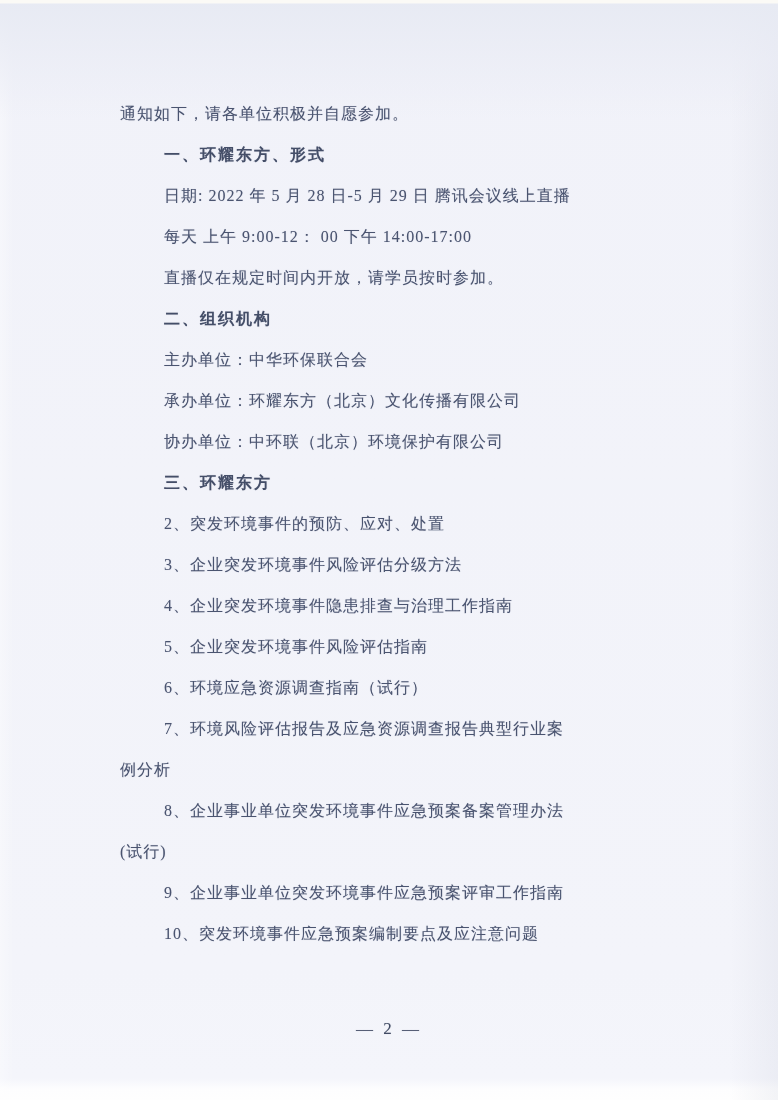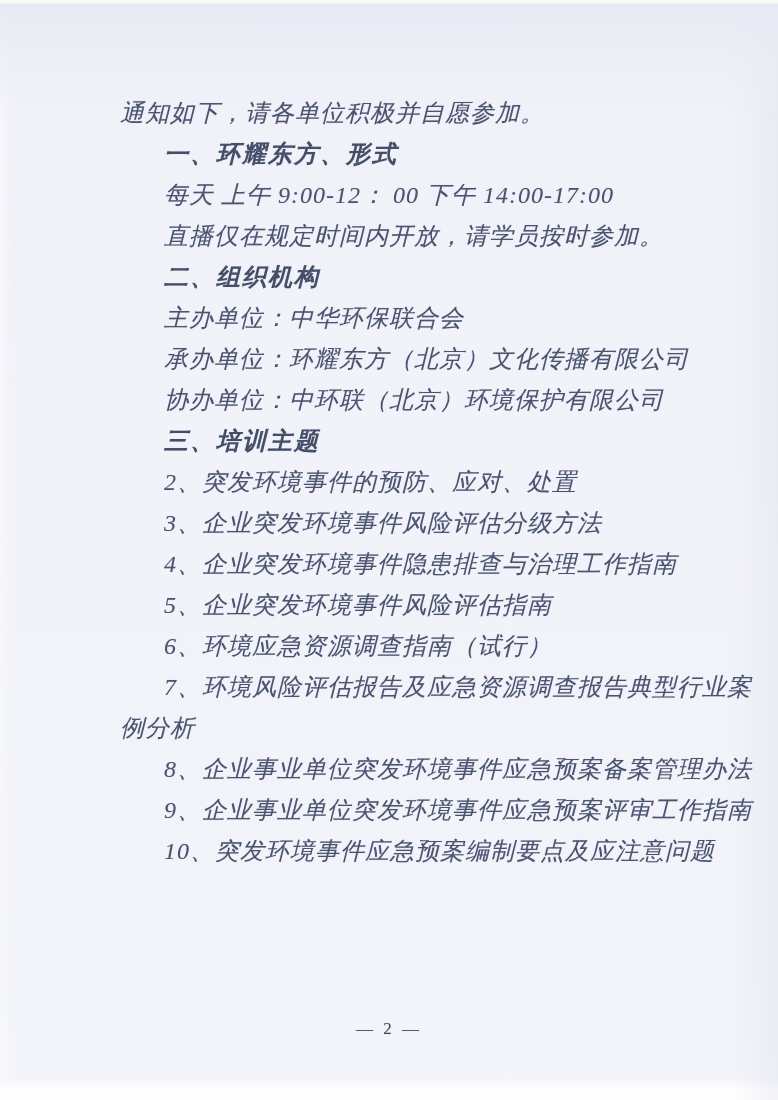--- a/index.html
+++ b/index.html
@@ -34,25 +34,24 @@
     position: absolute;
     left: 120px;
     top: 93px;
     width: 580px;
     color: #4a5470;
   }
   .line {
     margin: 0;
     height: 41px;
     line-height: 41px;
-    font-size: 24px;
+    font-size: 16px;
     letter-spacing: 1px;
     white-space: nowrap;
     text-shadow: 0 0 1px rgba(74, 84, 112, 0.28);
-    font-style: italic;
   }
   .indent {
     padding-left: 44px;
   }
   .heading {
     font-weight: bold;
     color: #444e68;
     letter-spacing: 2px;
   }
   .footer {
@@ -70,32 +69,34 @@
 </style>
 </head>
 <body>
 
 <div class="scan-bg"></div>
 
 <div class="page">
   <div class="content">
     <p class="line">通知如下，请各单位积极并自愿参加。</p>
     <p class="line indent heading">一、环耀东方、形式</p>
+    <p class="line indent">日期: 2022 年 5 月 28 日-5 月 29 日  腾讯会议线上直播</p>
     <p class="line indent">每天 上午 9:00-12： 00  下午 14:00-17:00</p>
     <p class="line indent">直播仅在规定时间内开放，请学员按时参加。</p>
     <p class="line indent heading">二、组织机构</p>
     <p class="line indent">主办单位：中华环保联合会</p>
     <p class="line indent">承办单位：环耀东方（北京）文化传播有限公司</p>
     <p class="line indent">协办单位：中环联（北京）环境保护有限公司</p>
-    <p class="line indent heading">三、培训主题</p>
+    <p class="line indent heading">三、环耀东方</p>
     <p class="line indent">2、突发环境事件的预防、应对、处置</p>
     <p class="line indent">3、企业突发环境事件风险评估分级方法</p>
     <p class="line indent">4、企业突发环境事件隐患排查与治理工作指南</p>
     <p class="line indent">5、企业突发环境事件风险评估指南</p>
     <p class="line indent">6、环境应急资源调查指南（试行）</p>
     <p class="line indent">7、环境风险评估报告及应急资源调查报告典型行业案</p>
     <p class="line">例分析</p>
     <p class="line indent">8、企业事业单位突发环境事件应急预案备案管理办法</p>
+    <p class="line">(试行)</p>
     <p class="line indent">9、企业事业单位突发环境事件应急预案评审工作指南</p>
     <p class="line indent">10、突发环境事件应急预案编制要点及应注意问题</p>
   </div>
   <div class="footer">— 2 —</div>
 </div>
 
 </body></html>

